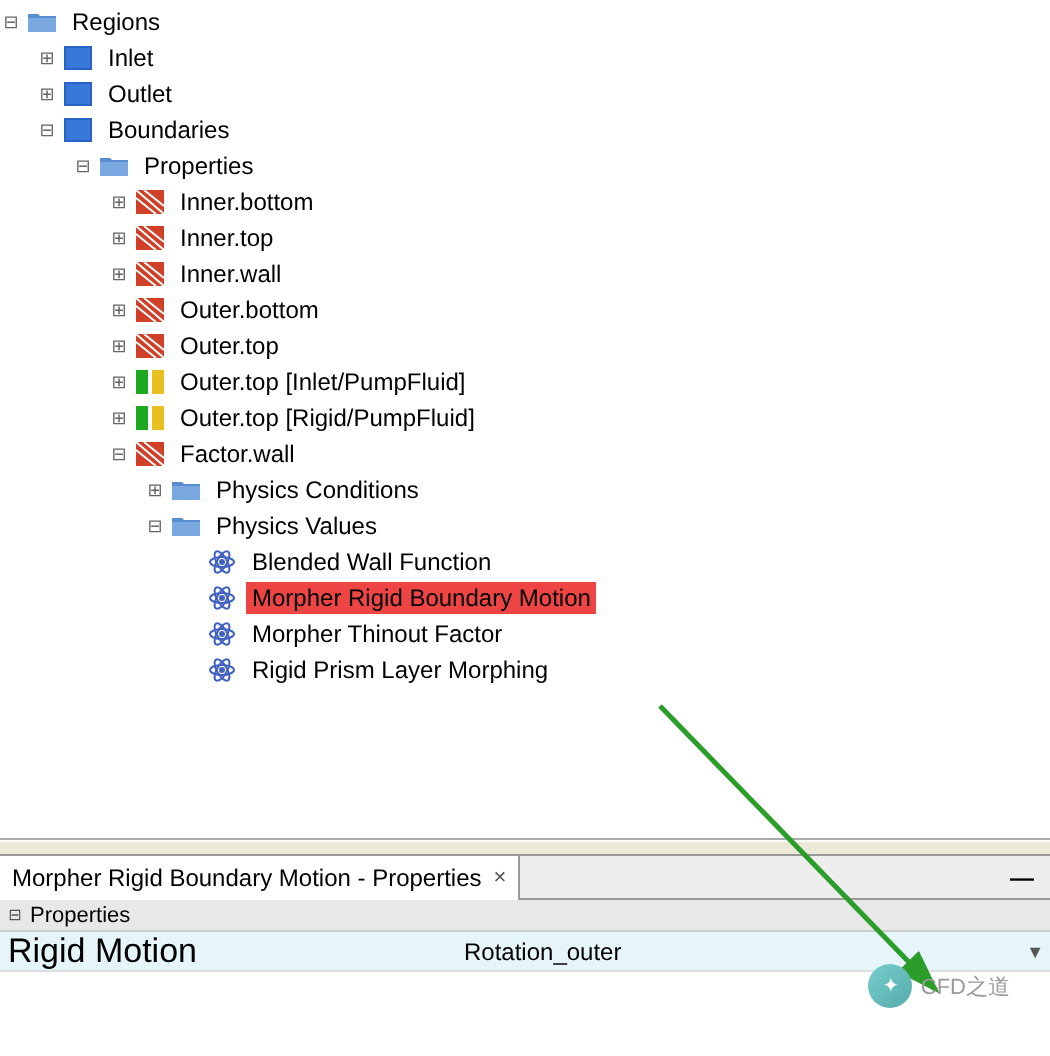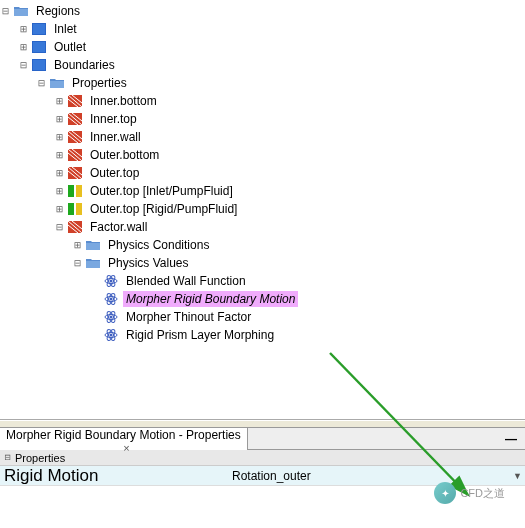--- a/index.html
+++ b/index.html
@@ -1,27 +1,27 @@
 <!DOCTYPE html>
 <html><head>
 <meta charset="utf-8">
 <style>
 * { box-sizing: border-box; margin: 0; padding: 0; }
 body { font-family: Tahoma, Arial, sans-serif; font-size: 12px; color: #000; background: #fff; width: 525px; height: 528px; overflow: hidden; position: relative; }
 .top-pane { height: 420px; overflow-y: auto; border-bottom: 1px solid #aaa; position: relative; }
 .tree { padding: 2px 0; }
 .row { display: flex; align-items: center; height: 18px; white-space: nowrap; }
-.row.sel .lbl { background: #f0abfc; font-style: italic; }
+.row.sel .lbl { background: #ef4444; }
 .ind { display: inline-block; width: 18px; flex-shrink: 0; }
 .exp { width: 11px; height: 11px; display: inline-flex; align-items: center; justify-content: center; font-size: 9px; line-height: 1; margin-right: 2px; cursor: pointer; flex-shrink: 0; color: #666; }
 .exp.dot { opacity: 0; }
 .ic { width: 16px; height: 16px; display: inline-flex; align-items: center; justify-content: center; margin-right: 4px; flex-shrink: 0; }
 .lbl { padding: 1px 3px; }
 .tab-bar { display: flex; align-items: center; background: #eee; border-bottom: 1px solid #999; height: 22px; }
-.tab { display: flex; align-items: center; padding: 0 6px; height: 22px; background: #fff; border-right: 1px solid #999; font-size: 12px; flex-direction: column; }
+.tab { display: flex; align-items: center; padding: 0 6px; height: 22px; background: #fff; border-right: 1px solid #999; font-size: 12px; }
 .tab-close { margin-left: 6px; font-size: 11px; color: #555; cursor: pointer; }
 .tab-spacer { flex: 1; }
 .tab-min { padding: 0 8px; font-weight: bold; cursor: pointer; }
 .prop-head { display: flex; align-items: center; background: #e8e8e8; border-bottom: 1px solid #ccc; height: 16px; font-size: 11px; padding: 0 2px; }
 .prop-head .exp2 { width: 11px; height: 11px; display: inline-flex; align-items: center; justify-content: center; font-size: 8px; margin-right: 2px; cursor: pointer; color: #555; }
 .prop-row { display: flex; align-items: center; height: 20px; background: #e6f5f9; border-bottom: 1px solid #ddd; }
 .prop-cell-l { width: 228px; padding: 0 4px; font-size: 17px; }
 .prop-cell-r { flex: 1; padding: 0 4px; font-size: 12px; display: flex; align-items: center; position: relative; }
 .prop-dd { position: absolute; right: 3px; font-size: 9px; color: #555; cursor: pointer; }
 .divider-bar { height: 8px; background: #ece9d8; border-top: 1px solid #fff; border-bottom: 1px solid #999; }

